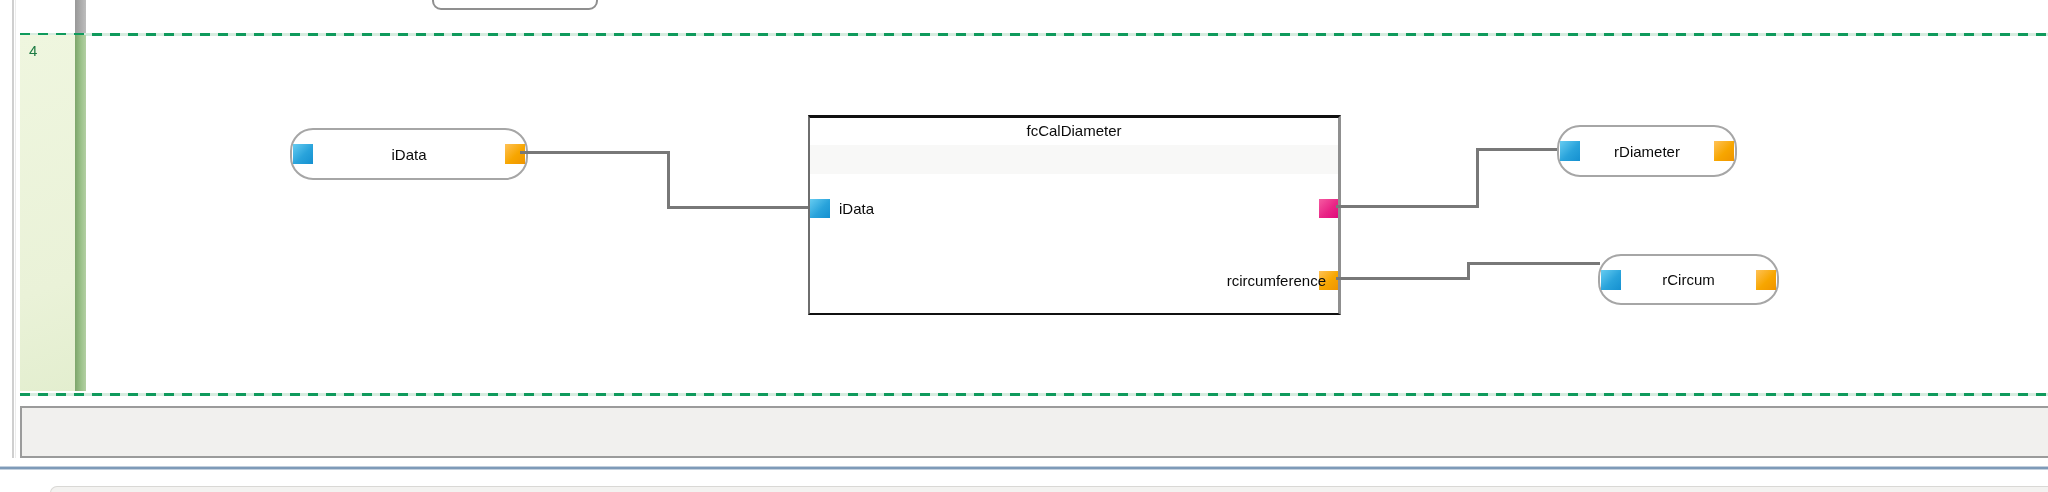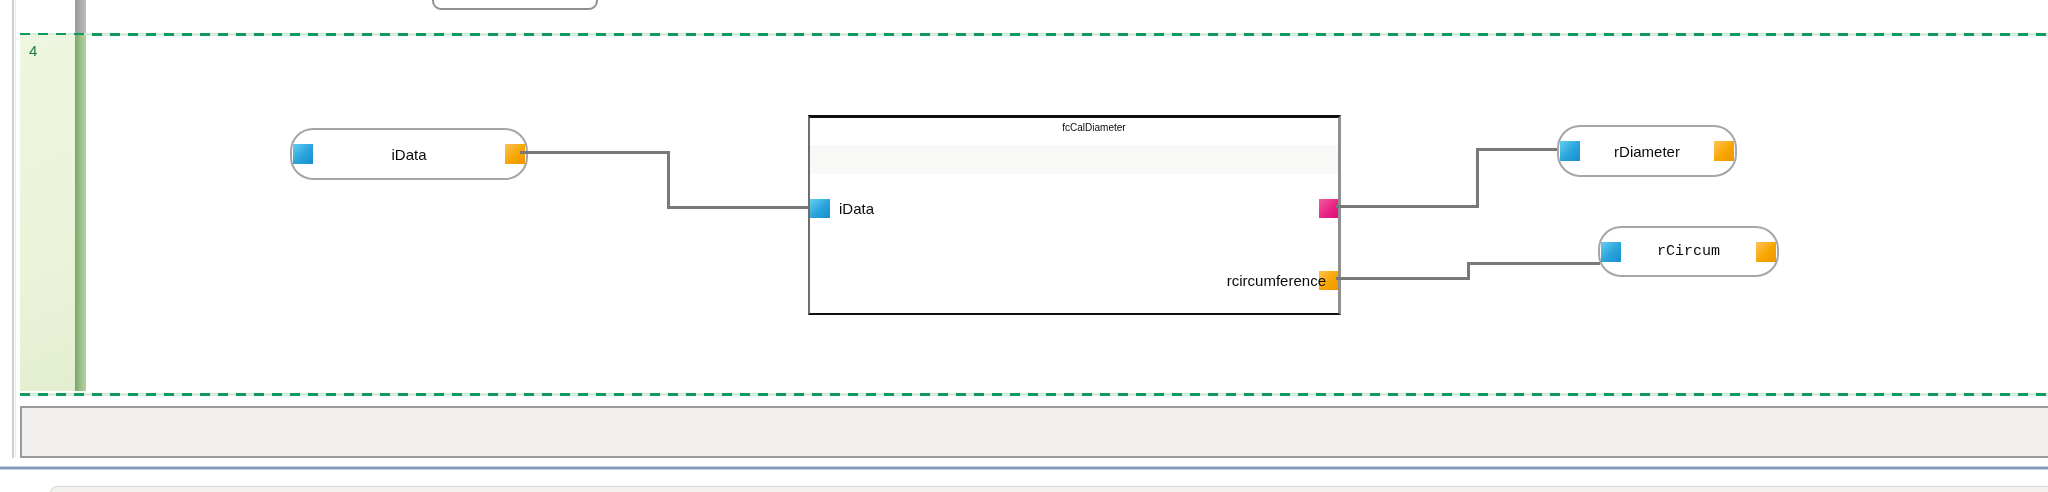--- a/index.html
+++ b/index.html
@@ -37,30 +37,30 @@
     display:flex; align-items:center; justify-content:center; font-size:15px; }
   .pin { position:absolute; top:50%; transform:translateY(-50%); width:20px; height:20px; }
   .pin.pleft  { left:1px; }
   .pin.pright { right:1px; }
   .blue   { background:linear-gradient(135deg,#66ccf1 0%,#29a3db 55%,#1590d0 100%); }
   .orange { background:linear-gradient(135deg,#ffc257 0%,#f7a600 55%,#ef9400 100%); }
   .pink   { background:linear-gradient(135deg,#f55ba2 0%,#e92586 55%,#e00a7c 100%); }
 
   #cap-idata    { left:290px; top:128px; width:234px; height:48px; }
   #cap-rdiam    { left:1557px; top:125px; width:176px; height:48px; }
-  #cap-rcircum  { left:1598px; top:226px; width:177px; height:47px;font-family:Liberation Mono, monospace; }
+  #cap-rcircum  { left:1598px; top:254px; width:177px; height:47px; }
 
   
   .wire-seg { position:absolute; background:#787878; }
 
   
   #fb { position:absolute; left:808px; top:115px; width:528px; height:195px; background:#ffffff;
     border-top:3px solid #101010; border-bottom:2px solid #101010;
     border-left:2px solid #6e6e6e; border-right:3px solid #8f8f8f; }
-  #fb .fb-title { position:absolute; top:4px; left:0; width:100%; text-align:center; font-size:10px;padding-left:20px; }
+  #fb .fb-title { position:absolute; top:4px; left:0; width:100%; text-align:center; font-size:15px; }
   #fb .fb-band  { position:absolute; top:27px; left:0; right:0; height:29px; background:#f8f8f7; }
   #fb .fb-pin   { position:absolute; width:20px; height:19px; transform:none; top:auto; }
   #fb .pin-in-idata   { left:0;  top:81px; }
   #fb .pin-out-diam   { right:0; top:81px; width:19px; }
   #fb .pin-out-circ   { right:0; top:153px; width:19px; }
   #fb .fb-lbl { position:absolute; font-size:15px; white-space:nowrap; }
   #fb .lbl-idata { left:29px; top:82px; }
   #fb .lbl-circ  { right:12px; top:154px; }
 
   

